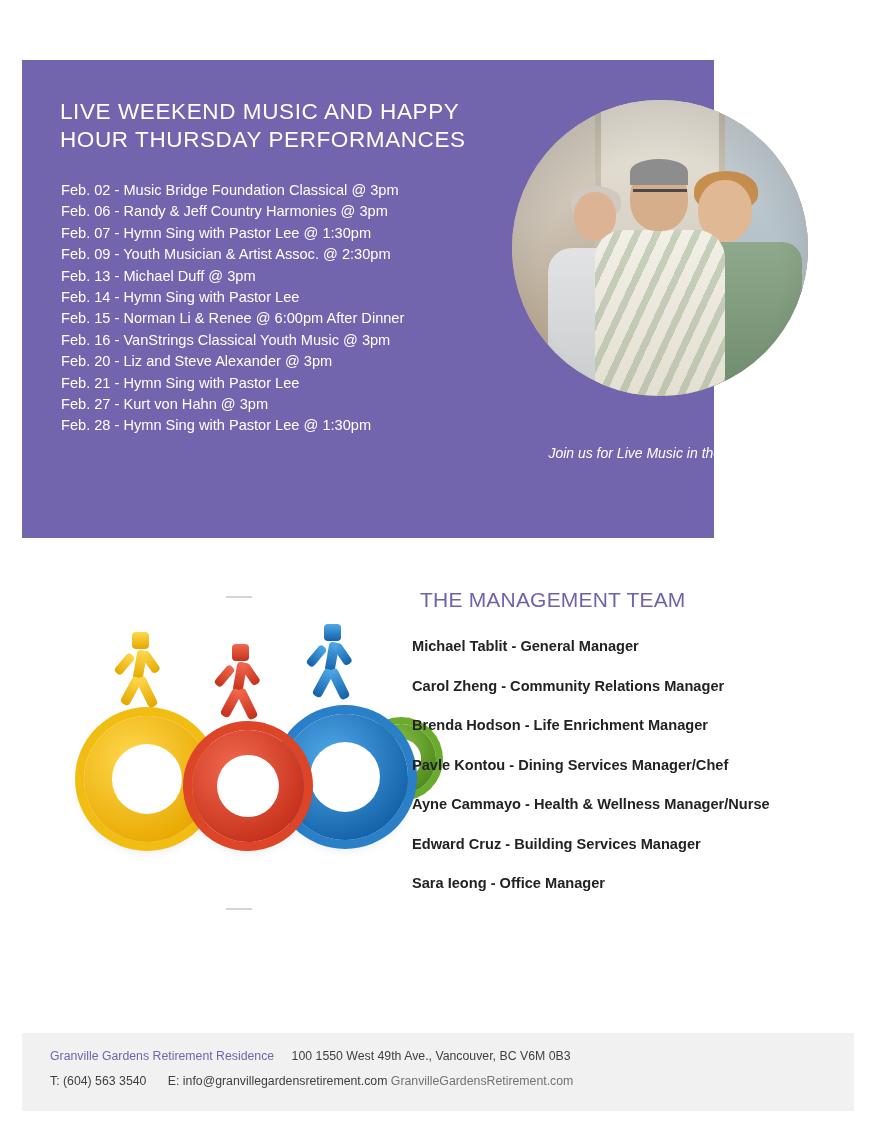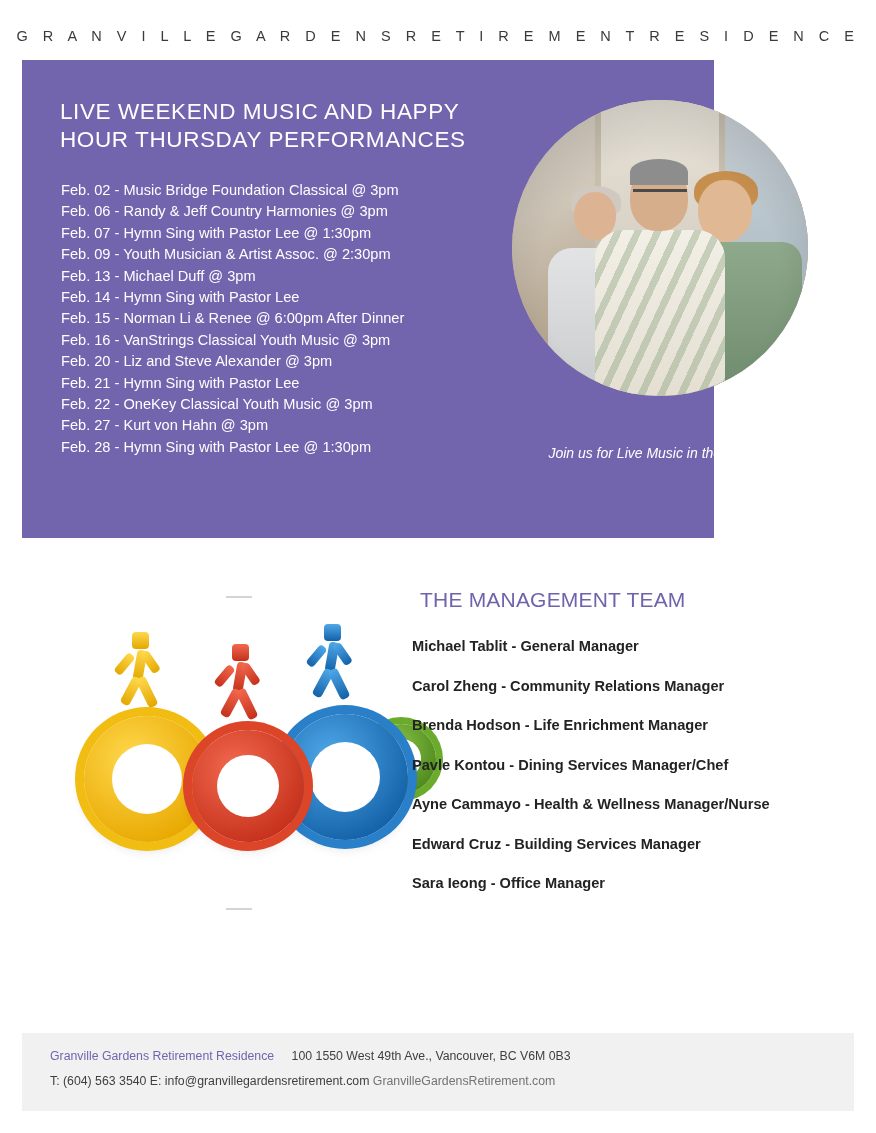--- a/index.html
+++ b/index.html
@@ -351,51 +351,47 @@
   }
   .footer-addr {
     color: #3f3f3f;
     margin-left: 14px;
   }
   .footer-line2 {
     font-size: 12.3px;
     color: #3f3f3f;
     white-space: nowrap;
   }
-  .footer-email { }
+  .footer-email { margin-left: 18px; }
   .footer-web {
     color: #737373;
     text-decoration: none;
   }
 </style>
 </head>
 <body>
 
 <div class="page">
 
-  <div class="header">
-    <div class="header-title">G R A N V I L L E   G A R D E N S   R E T I R E M E N T   R E S I D E N C E</div>
-  </div>
 
   <div class="purple-block">
 
     <div class="events-title">LIVE  WEEKEND  MUSIC  AND  HAPPY HOUR THURSDAY PERFORMANCES</div>
 
     <div class="events-list">
       <div class="event-line">Feb. 02 - Music Bridge Foundation Classical @ 3pm</div>
       <div class="event-line">Feb. 06 - Randy &amp; Jeff Country Harmonies @ 3pm</div>
       <div class="event-line">Feb. 07 - Hymn Sing with Pastor Lee @ 1:30pm</div>
       <div class="event-line">Feb. 09 - Youth Musician &amp; Artist Assoc. @ 2:30pm</div>
       <div class="event-line">Feb. 13 - Michael Duff @ 3pm</div>
       <div class="event-line">Feb. 14 - Hymn Sing with Pastor Lee</div>
       <div class="event-line">Feb. 15 - Norman Li &amp; Renee @ 6:00pm After Dinner</div>
       <div class="event-line">Feb. 16 - VanStrings Classical Youth Music @ 3pm</div>
       <div class="event-line">Feb. 20 - Liz and Steve Alexander @ 3pm</div>
       <div class="event-line">Feb. 21 - Hymn Sing with Pastor Lee</div>
-      <div class="event-line">Feb. 22 - OneKey Classical Youth Music @ 3pm</div>
       <div class="event-line">Feb. 27 - Kurt von Hahn @ 3pm</div>
       <div class="event-line">Feb. 28 - Hymn Sing with Pastor Lee @ 1:30pm</div>
     </div>
 
     <div class="photo-circle">
       <div class="photo-inner">
         <div class="ph-right-wall"></div>
         <div class="ph-door"></div>
         <div class="ph-lady-body"></div>
         <div class="ph-lady-hair"></div>

